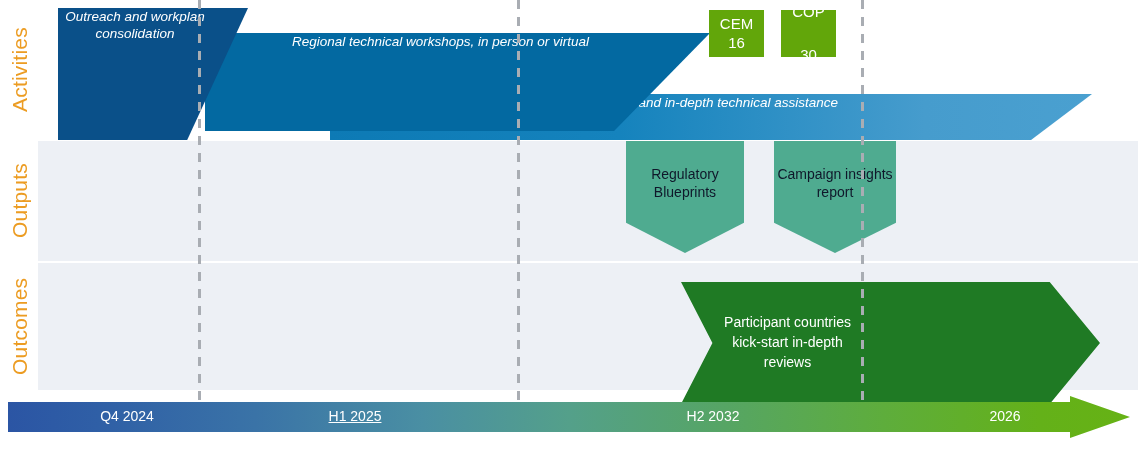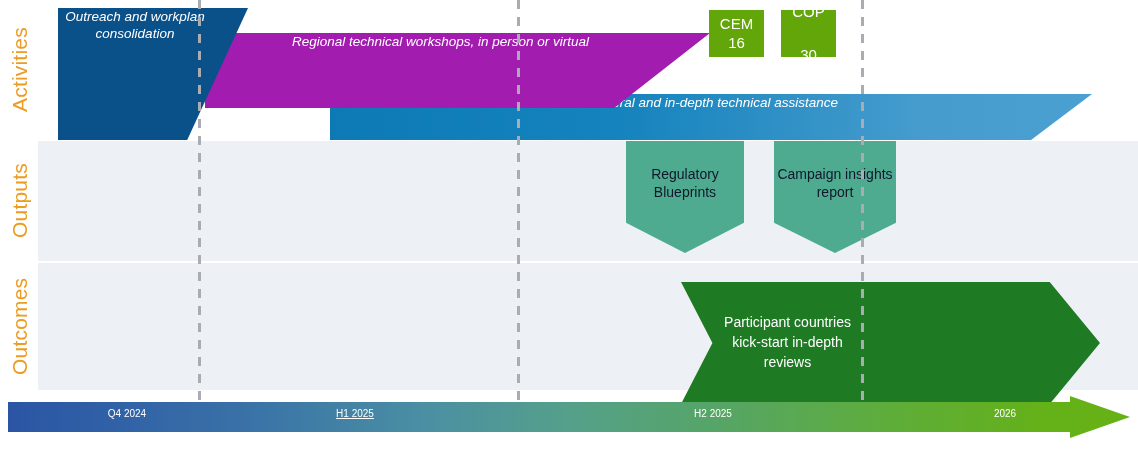--- a/index.html
+++ b/index.html
@@ -100,22 +100,22 @@
     justify-content: center;
     text-align: center;
     padding-right: 42px;
     padding-left: 6px;
   }
 
   .bar-workshops {
     left: 205px;
     top: 33px;
     width: 505px;
-    height: 75px;
-    background: #a21caf;
+    height: 98px;
+    background: #0369a1;
     clip-path: polygon(0 0, 100% 0, 81% 100%, 0 100%);
     z-index: 2;
     justify-content: center;
     text-align: center;
     padding-left: 58px;
     padding-right: 92px;
   }
 
   .bar-bilateral {
     left: 330px;
@@ -214,21 +214,21 @@
     background: linear-gradient(to right,
       #2b55a4 0%, #2f5fa6 8%, #3a73a7 22%, #4a8fa3 37%,
       #54a08a 50%, #56a564 64%, #5ead3c 78%, #64b119 92%, #66b215 100%);
     clip-path: polygon(0 6px, calc(100% - 60px) 6px, calc(100% - 60px) 0px,
                        100% 21px, calc(100% - 60px) 42px,
                        calc(100% - 60px) 36px, 0 36px);
   }
   .axis-tick {
     position: absolute;
     color: #ffffff;
-    font-size: 10px;
+    font-size: 14px;
     top: 12px;
     text-align: center;
     white-space: nowrap;
   }
   .tick-q4   { left: 54px;  width: 130px; }
   .tick-h1   { left: 282px; width: 130px; text-decoration: underline; }
   .tick-h2   { left: 640px; width: 130px; }
   .tick-2026 { left: 932px; width: 130px; }
 </style>
 </head>
@@ -275,17 +275,17 @@
   </div>
 
   <div class="outcome-arrow">
     <div class="outcome-cell outcome-cell-1">Participant countries kick-start in-depth reviews</div>
   </div>
 
   <div class="axis">
     <div class="axis-bar"></div>
     <div class="axis-tick tick-q4">Q4 2024</div>
     <div class="axis-tick tick-h1">H1 2025</div>
-    <div class="axis-tick tick-h2">H2 2025</div>
+    <div class="axis-tick tick-h2">H2 2032</div>
     <div class="axis-tick tick-2026">2026</div>
   </div>
 
 </div>
 
 </body></html>

